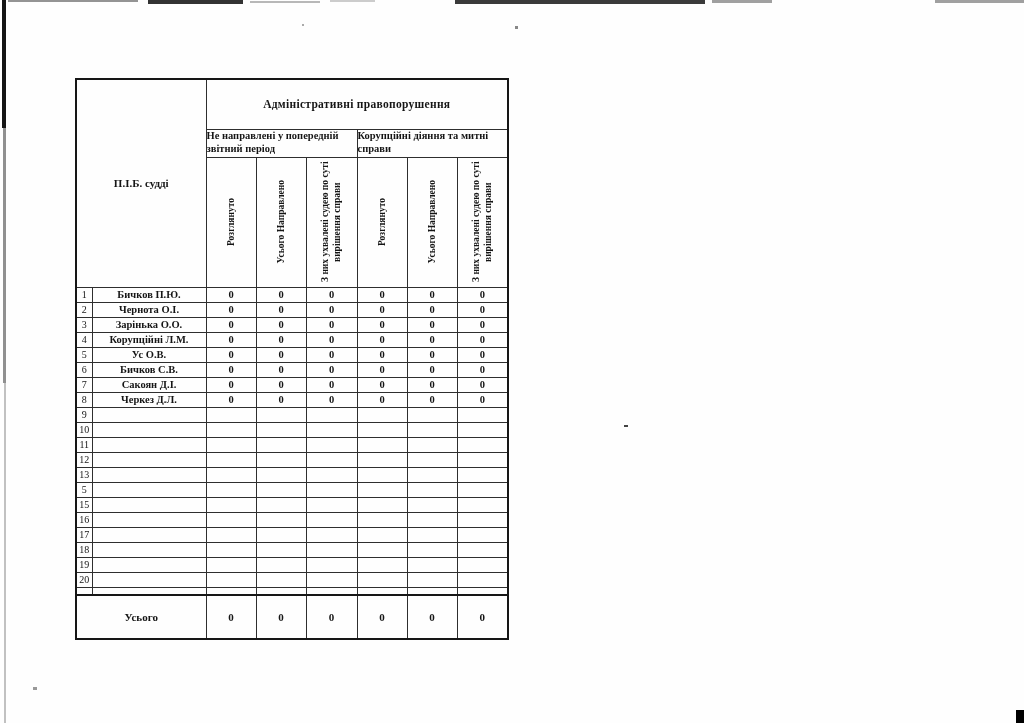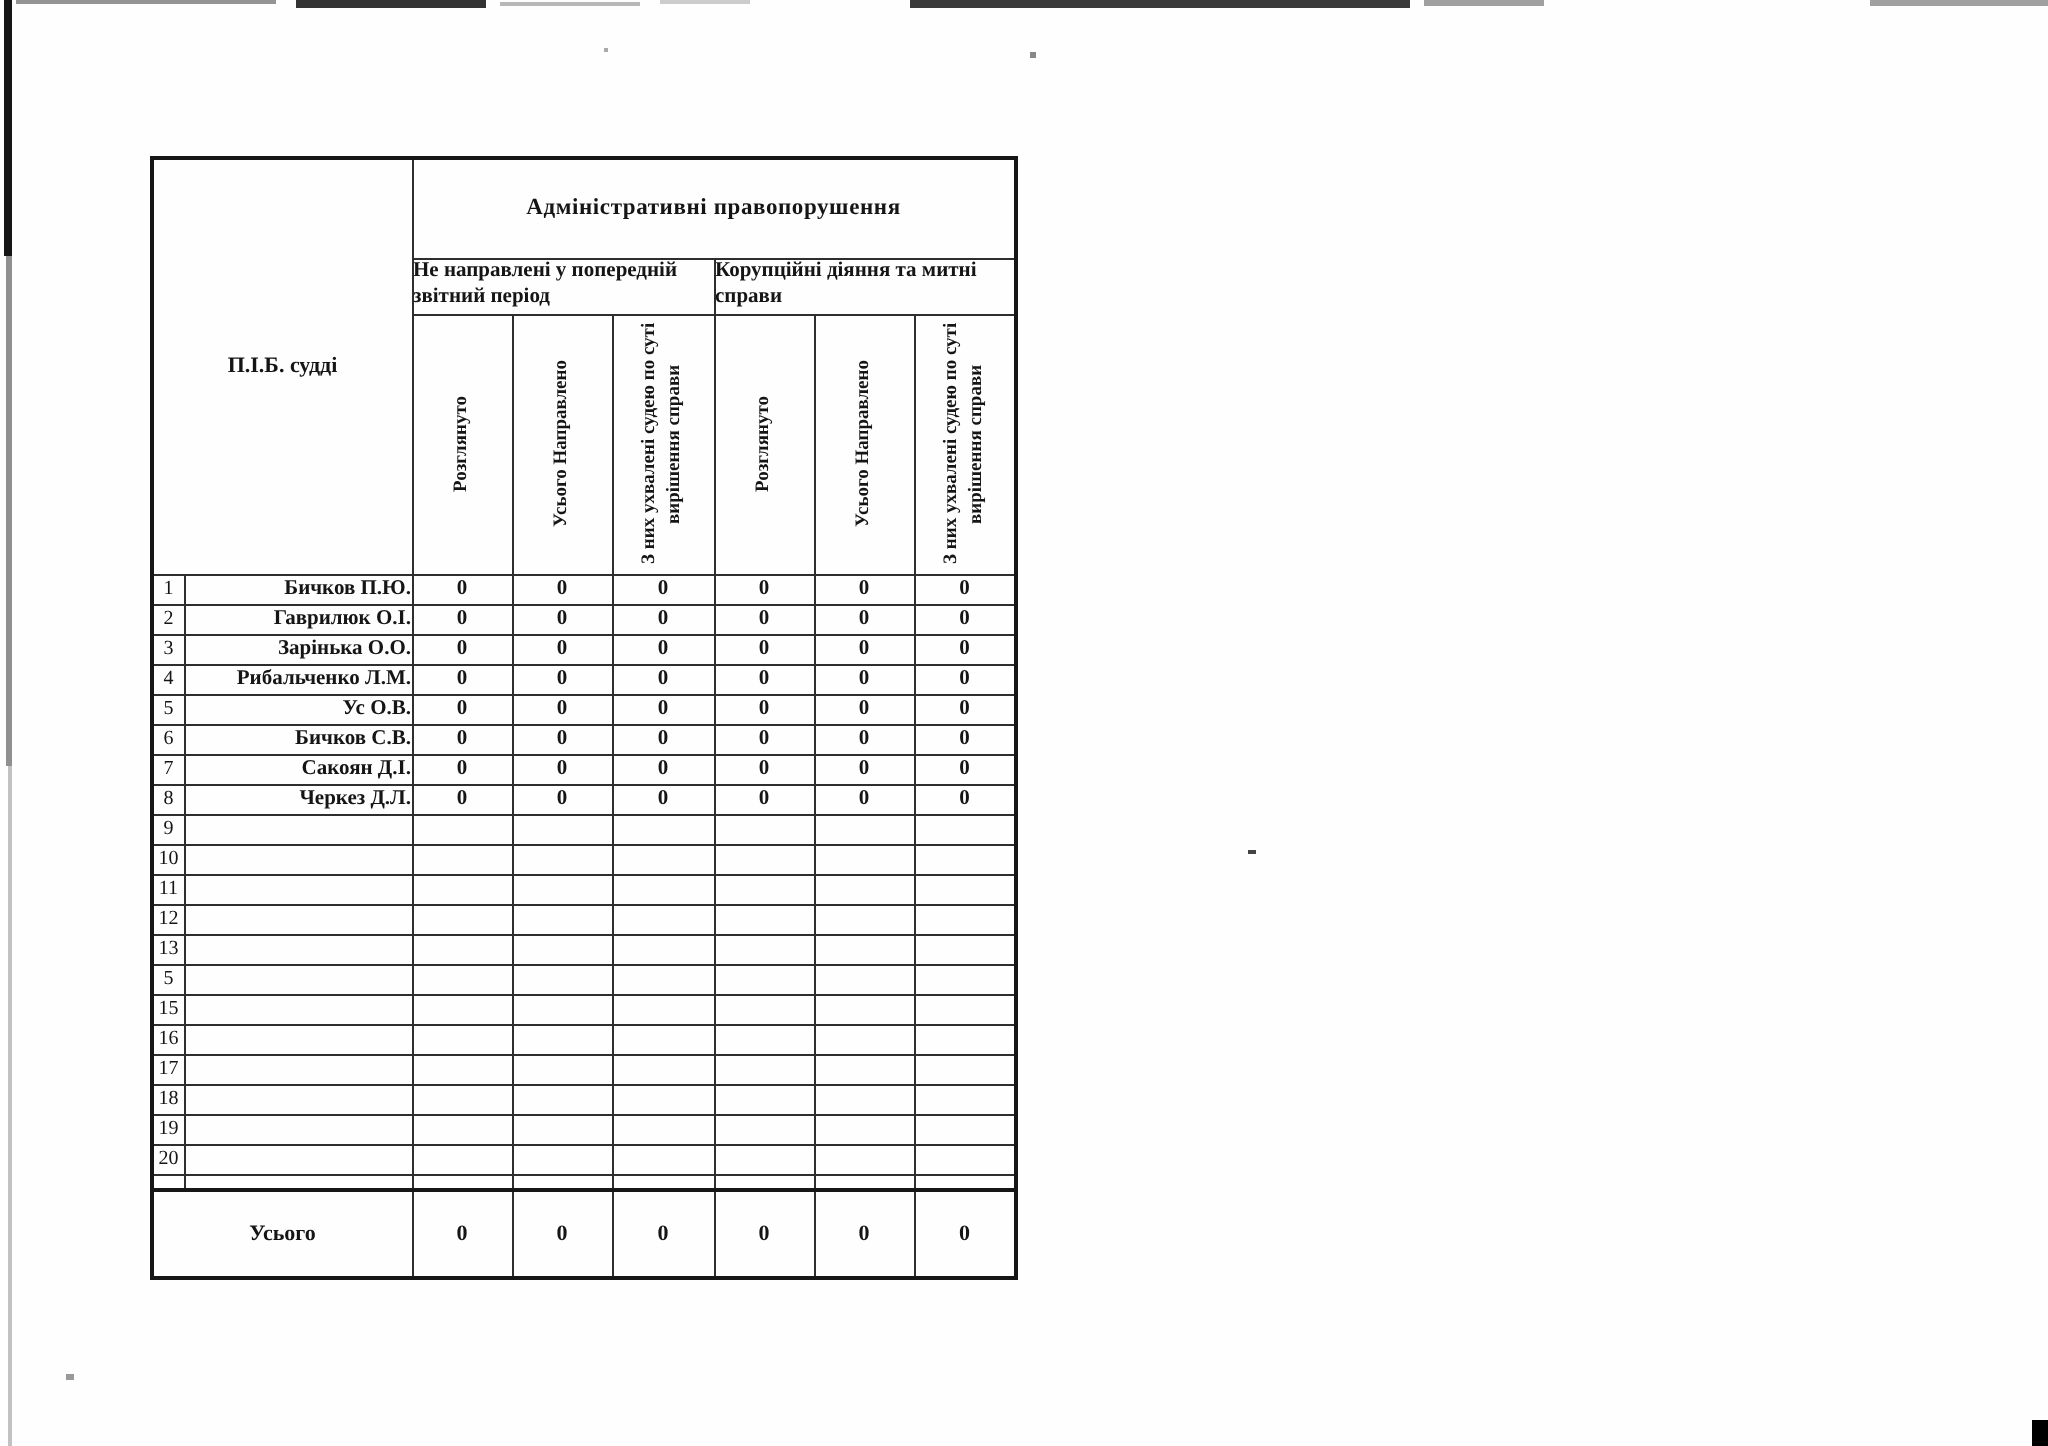--- a/index.html
+++ b/index.html
@@ -74,21 +74,21 @@
     font-weight:bold;font-size:9.5px;
     line-height:1.3;max-height:122px;
     text-align:center;white-space:normal;
   }
   td.num{
     font-size:10px;text-align:center;vertical-align:middle;
     line-height:13px;
   }
   td.name{
     font-weight:bold;font-size:10.5px;
-    text-align:right;vertical-align:middle;line-height:13px;
+    text-align:center;vertical-align:middle;line-height:13px;
     border-right:2px solid #161616;
   }
   td.val{
     font-weight:bold;font-size:10.5px;
     text-align:center;vertical-align:middle;line-height:13px;
   }
   tr.totals td{border-top:2px solid #161616;}
   td.tlabel{
     font-weight:bold;font-size:11px;
     text-align:center;vertical-align:middle;
@@ -176,41 +176,41 @@
           <td class="name">Бичков П.Ю.</td>
           <td class="val">0</td>
           <td class="val">0</td>
           <td class="val">0</td>
           <td class="val">0</td>
           <td class="val">0</td>
           <td class="val">0</td>
         </tr>
         <tr class="datarow">
           <td class="num">2</td>
-          <td class="name">Гаврилюк О.І.</td>
+          <td class="name">Чернота О.І.</td>
           <td class="val">0</td>
           <td class="val">0</td>
           <td class="val">0</td>
           <td class="val">0</td>
           <td class="val">0</td>
           <td class="val">0</td>
         </tr>
         <tr class="datarow">
           <td class="num">3</td>
           <td class="name">Зарінька О.О.</td>
           <td class="val">0</td>
           <td class="val">0</td>
           <td class="val">0</td>
           <td class="val">0</td>
           <td class="val">0</td>
           <td class="val">0</td>
         </tr>
         <tr class="datarow">
           <td class="num">4</td>
-          <td class="name">Рибальченко Л.М.</td>
+          <td class="name">Корупційні Л.М.</td>
           <td class="val">0</td>
           <td class="val">0</td>
           <td class="val">0</td>
           <td class="val">0</td>
           <td class="val">0</td>
           <td class="val">0</td>
         </tr>
         <tr class="datarow">
           <td class="num">5</td>
           <td class="name">Ус О.В.</td>

